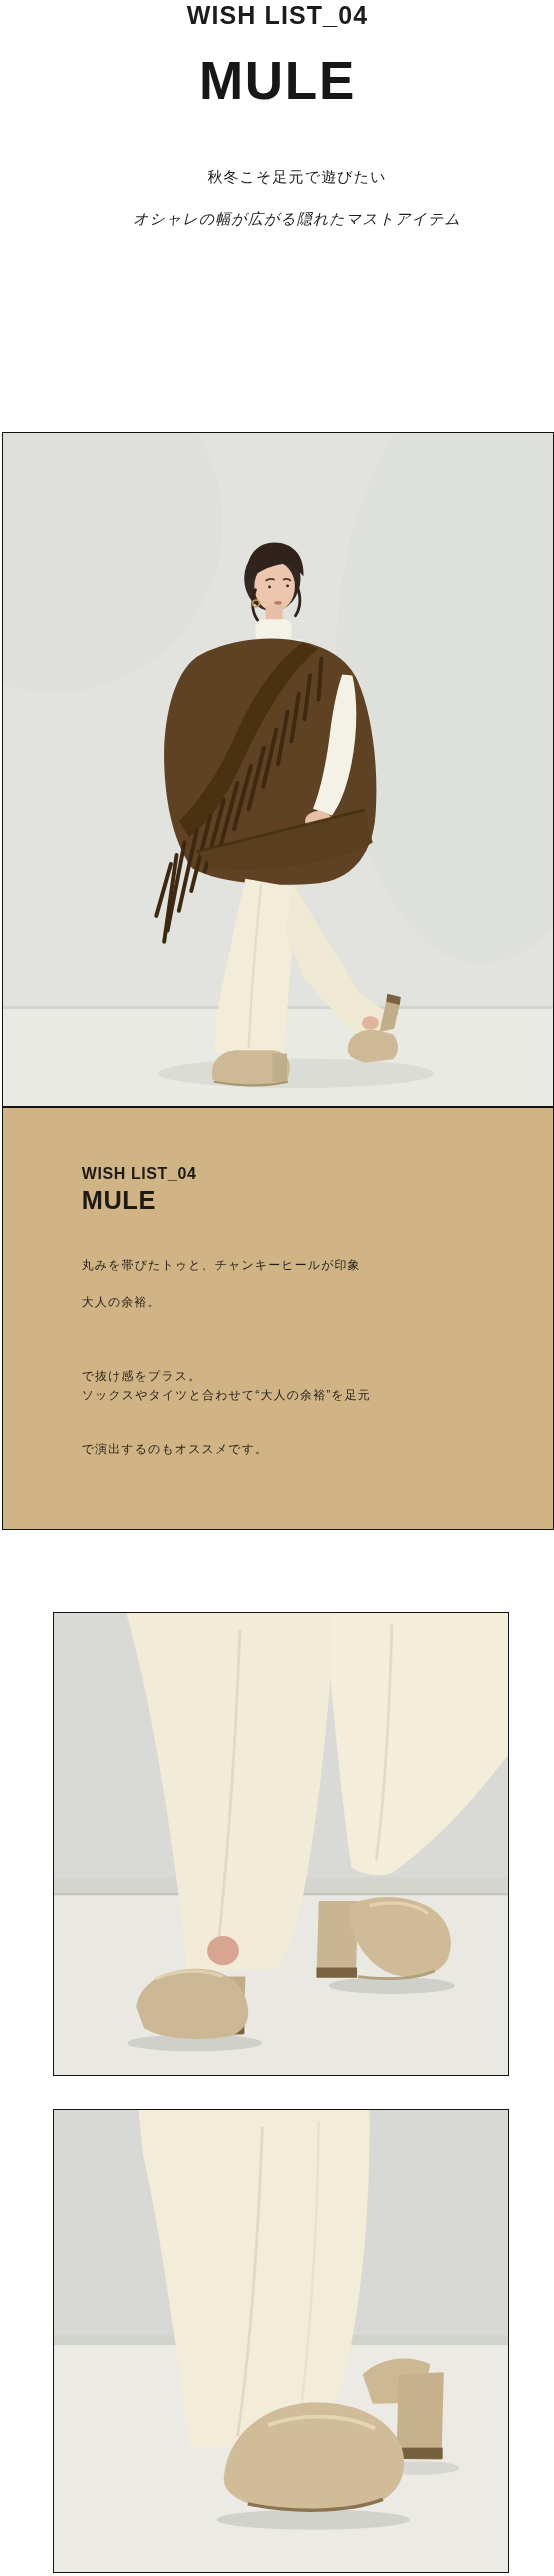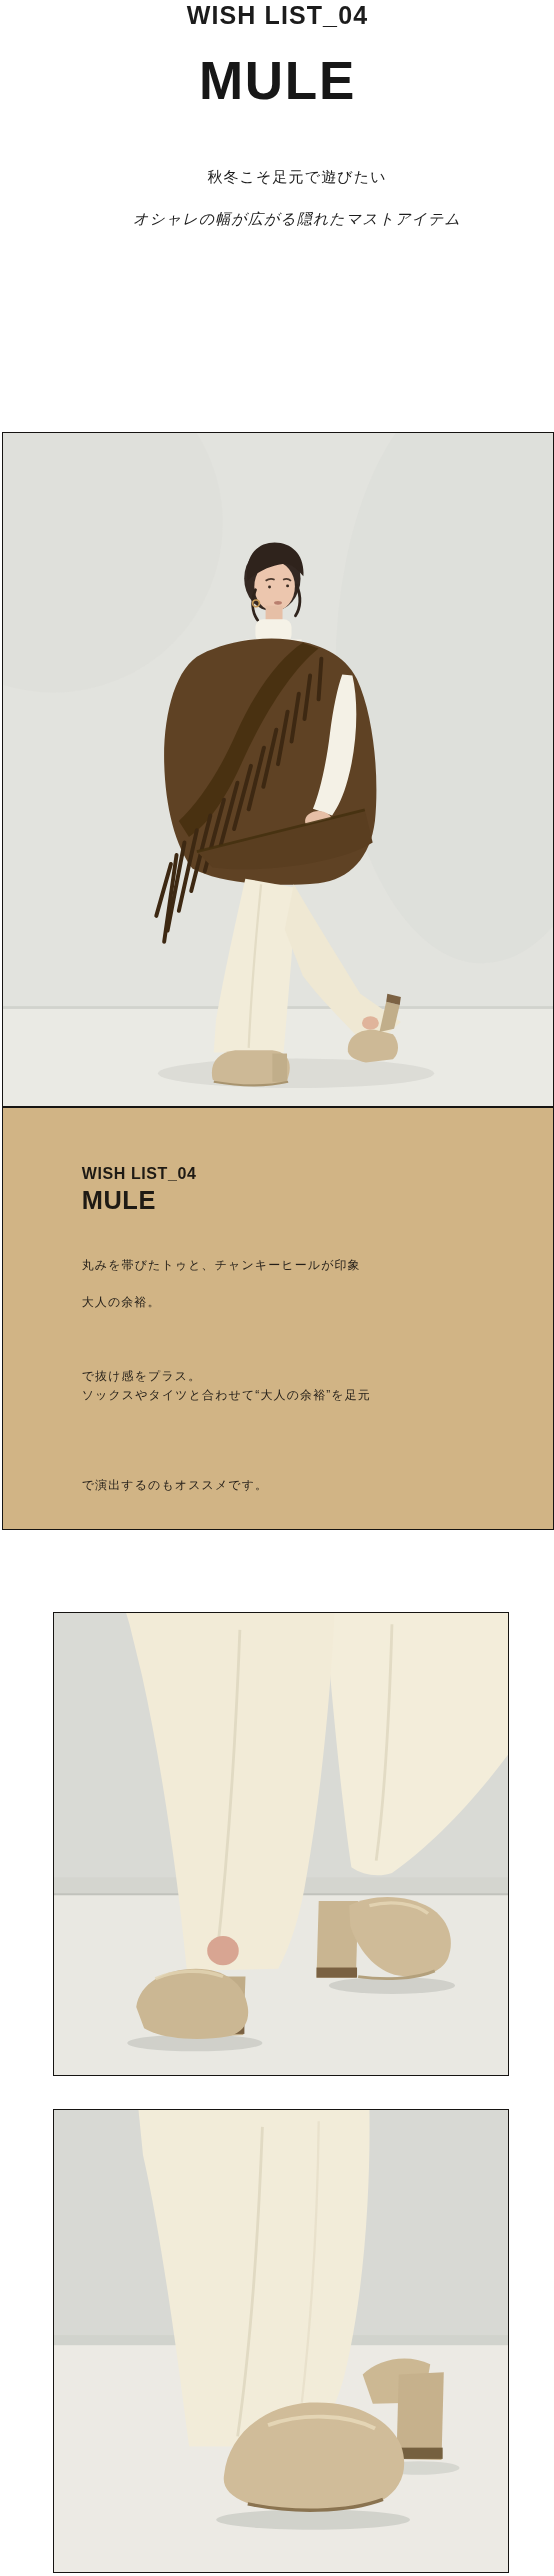--- a/index.html
+++ b/index.html
@@ -28,21 +28,21 @@
 
   
   .card{
     left:1.7px;top:1107px;width:552px;height:423px;
     background:#d1b485;border:1.1px solid #161412;box-sizing:border-box;
   }
   .card-eyebrow{left:79px;top:57px;font-size:16px;font-weight:700;letter-spacing:0.6px;color:#1e1a14;}
   .card-title{left:79px;top:78px;font-size:25.4px;font-weight:700;letter-spacing:0.6px;color:#1e1a14;}
   .card-line{left:79px;font-size:12px;letter-spacing:1.1px;color:#241f19;line-height:1.2;font-weight:500;}
   .cl0{top:150px;} .cl1{top:187px;} .cl2{top:224px;}
-  .cl3{top:261px;text-align:center;} .cl4{top:280px;} .cl5{top:334px;margin-top:36px;}
+  .cl3{top:261px;text-align:center;} .cl4{top:280px;} .cl5{top:334px;}
 </style>
 </head>
 <body>
 
 <div class="canvas">
 
   <header>
     <div class="abs ctr hdr-eyebrow">WISH LIST_04</div>
     <h1 class="abs ctr hdr-title" style="margin:0;">MULE</h1>
     <div class="abs ctr hdr-sub hdr-sub1">秋冬こそ足元で遊びたい</div>

